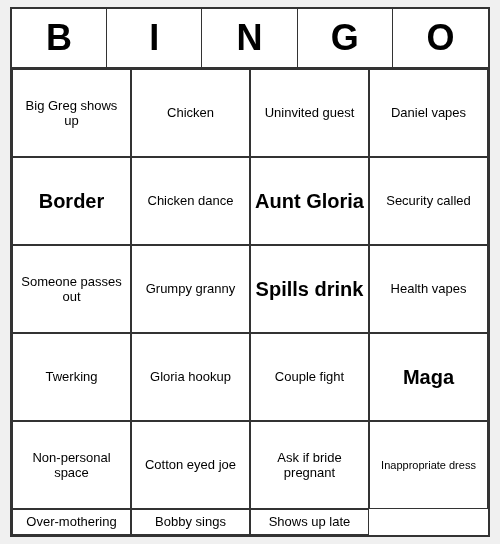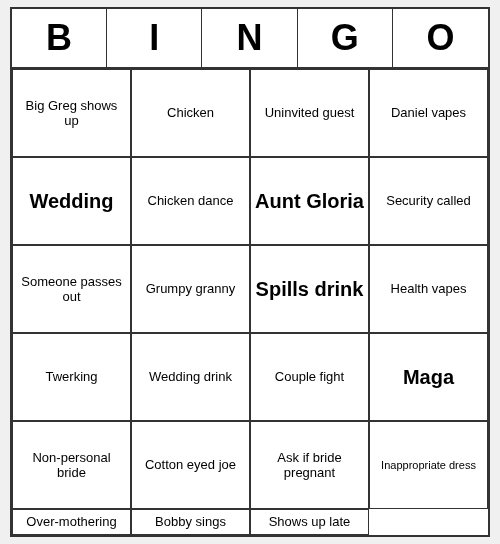--- a/index.html
+++ b/index.html
@@ -67,33 +67,33 @@
       <div class="bingo-header-cell">I</div>
       <div class="bingo-header-cell">N</div>
       <div class="bingo-header-cell">G</div>
       <div class="bingo-header-cell">O</div>
     </div>
   <div class="bingo-grid">
   <div class="bingo-cell">Big Greg shows up</div>
       <div class="bingo-cell">Chicken</div>
       <div class="bingo-cell">Uninvited guest</div>
       <div class="bingo-cell">Daniel vapes</div>
-      <div class="bingo-cell large-text">Wedding</div>
+      <div class="bingo-cell large-text">Border</div>
       <div class="bingo-cell">Chicken dance</div>
       <div class="bingo-cell large-text">Aunt Gloria</div>
       <div class="bingo-cell">Security called</div>
       <div class="bingo-cell">Someone passes out</div>
       <div class="bingo-cell">Grumpy granny</div>
       <div class="bingo-cell large-text">Spills drink</div>
       <div class="bingo-cell">Health vapes</div>
       <div class="bingo-cell">Twerking</div>
-      <div class="bingo-cell">Wedding drink</div>
+      <div class="bingo-cell">Gloria hookup</div>
       <div class="bingo-cell">Couple fight</div>
       <div class="bingo-cell large-text">Maga</div>
-      <div class="bingo-cell">Non-personal bride</div>
+      <div class="bingo-cell">Non-personal space</div>
       <div class="bingo-cell">Cotton eyed joe</div>
       <div class="bingo-cell">Ask if bride pregnant</div>
       <div class="bingo-cell small-text">Inappropriate dress</div>
       <div class="bingo-cell">Over-mothering</div>
       <div class="bingo-cell">Bobby sings</div>
       <div class="bingo-cell">Shows up late</div>
     </div>
 </div>
 
 </body></html>

